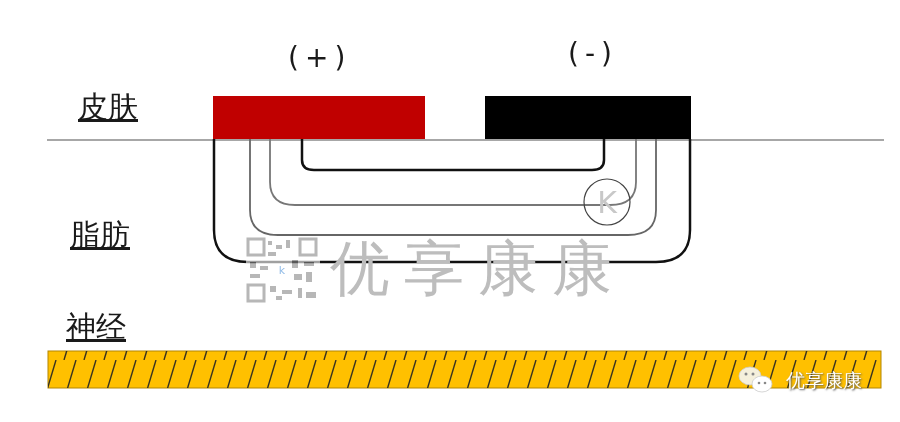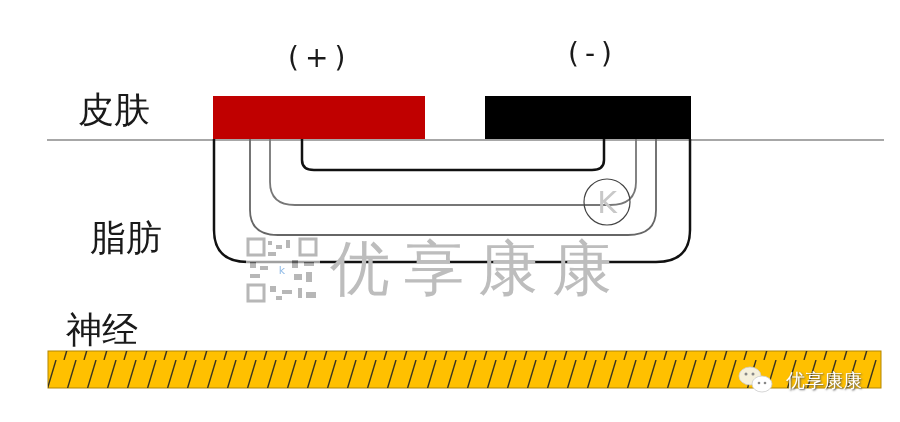--- a/index.html
+++ b/index.html
@@ -1,28 +1,28 @@
 <!DOCTYPE html>
 <html><head>
   <meta charset="utf-8">
   <style>
     html, body { margin: 0; padding: 0; background: #ffffff; }
     body { width: 900px; height: 422px; position: relative; overflow: hidden;
            font-family: "DejaVu Sans", sans-serif; }
-    .layer-label { position: absolute; font-size: 36px; color: #1a1a1a; line-height: 1; }
+    .layer-label { position: absolute; font-size: 30px; color: #1a1a1a; line-height: 1; text-decoration: underline; }
     .polarity { position: absolute; font-size: 28px; color: #1a1a1a; letter-spacing: 6px; line-height: 1; }
     svg { position: absolute; left: 0; top: 0; }
     .wm-text { position: absolute; font-family: "DejaVu Serif", serif; font-size: 60px; color: #bdbdbd; letter-spacing: 14px; line-height: 1; }
     .brand { position: absolute; font-size: 19px; color: #ffffff; text-shadow: 1px 1px 2px #555; line-height: 1; }
   </style>
 </head>
 <body>
 
 <div class="layer-label" style="left:78px; top:92px;">皮肤</div>
-<div class="layer-label" style="left:70px; top:220px;margin-left:20px;">脂肪</div>
+<div class="layer-label" style="left:70px; top:220px;">脂肪</div>
 <div class="layer-label" style="left:66px; top:312px;text-align:center;">神经</div>
 
 <div class="polarity" style="left:288px; top:44px;">(+)</div>
 <div class="polarity" style="left:568px; top:40px;">(-)</div>
 
 <svg width="900" height="422" viewBox="0 0 900 422">
   <defs>
     <pattern id="hatch" patternUnits="userSpaceOnUse" width="20" height="40">
       <line x1="4" y1="40" x2="16" y2="0" stroke="#222" stroke-width="1.4"></line>
     </pattern>

